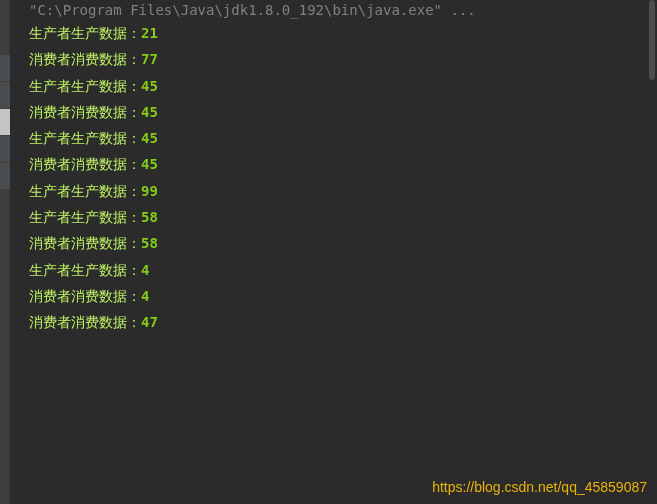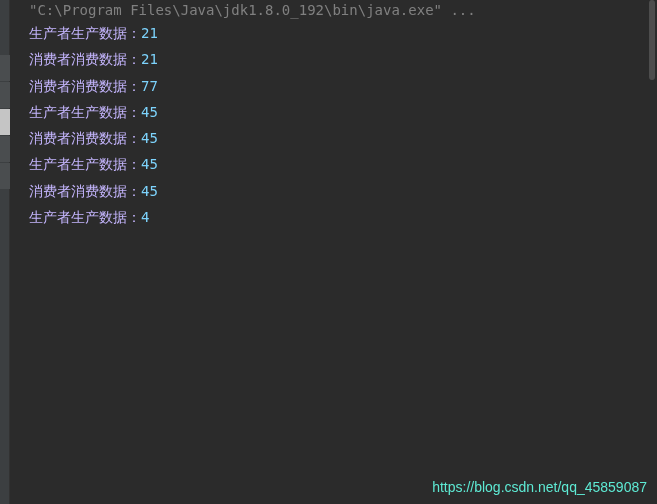--- a/index.html
+++ b/index.html
@@ -50,31 +50,31 @@
       color: #808080;
       line-height: 20px;
       padding-top: 0;
       white-space: nowrap;
     }
     .output-line {
       line-height: 26.3px;
       white-space: nowrap;
     }
     .label-text {
-      color: #c4b5fd;
+      color: #bef264;
     }
     .value-text {
-      color: #7dd3fc;
-      font-weight: 400;
+      color: #84cc16;
+      font-weight: 700;
     }
     .watermark {
       position: absolute;
       right: 10px;
       bottom: 9px;
-      color: #5eead4;
+      color: #eab308;
       font-size: 14px;
       font-family: Arial, sans-serif;
     }
     .scrollbar {
       position: absolute;
       right: 2px;
       top: 0;
       width: 6px;
       height: 100%;
     }
@@ -98,27 +98,31 @@
     <div class="sidebar-icon active"></div>
     <div class="sidebar-icon"></div>
     <div class="sidebar-icon"></div>
   </div>
 </div>
 
 <div class="console">
   <div class="cmd-line">"C:\Program Files\Java\jdk1.8.0_192\bin\java.exe" ...</div>
   <div id="output-lines">
       <div class="output-line"><span class="label-text">生产者生产数据：</span><span class="value-text">21</span></div>
-      <div class="output-line"><span class="label-text">消费者消费数据：</span><span class="value-text">21</span></div>
       <div class="output-line"><span class="label-text">消费者消费数据：</span><span class="value-text">77</span></div>
       <div class="output-line"><span class="label-text">生产者生产数据：</span><span class="value-text">45</span></div>
       <div class="output-line"><span class="label-text">消费者消费数据：</span><span class="value-text">45</span></div>
       <div class="output-line"><span class="label-text">生产者生产数据：</span><span class="value-text">45</span></div>
       <div class="output-line"><span class="label-text">消费者消费数据：</span><span class="value-text">45</span></div>
+      <div class="output-line"><span class="label-text">生产者生产数据：</span><span class="value-text">99</span></div>
+      <div class="output-line"><span class="label-text">生产者生产数据：</span><span class="value-text">58</span></div>
+      <div class="output-line"><span class="label-text">消费者消费数据：</span><span class="value-text">58</span></div>
       <div class="output-line"><span class="label-text">生产者生产数据：</span><span class="value-text">4</span></div>
+      <div class="output-line"><span class="label-text">消费者消费数据：</span><span class="value-text">4</span></div>
+      <div class="output-line"><span class="label-text">消费者消费数据：</span><span class="value-text">47</span></div>
     </div>
 </div>
 
 <div class="scrollbar">
   <div class="scrollbar-thumb"></div>
 </div>
 
 <div class="watermark">https://blog.csdn.net/qq_45859087</div>
 
 </body></html>

